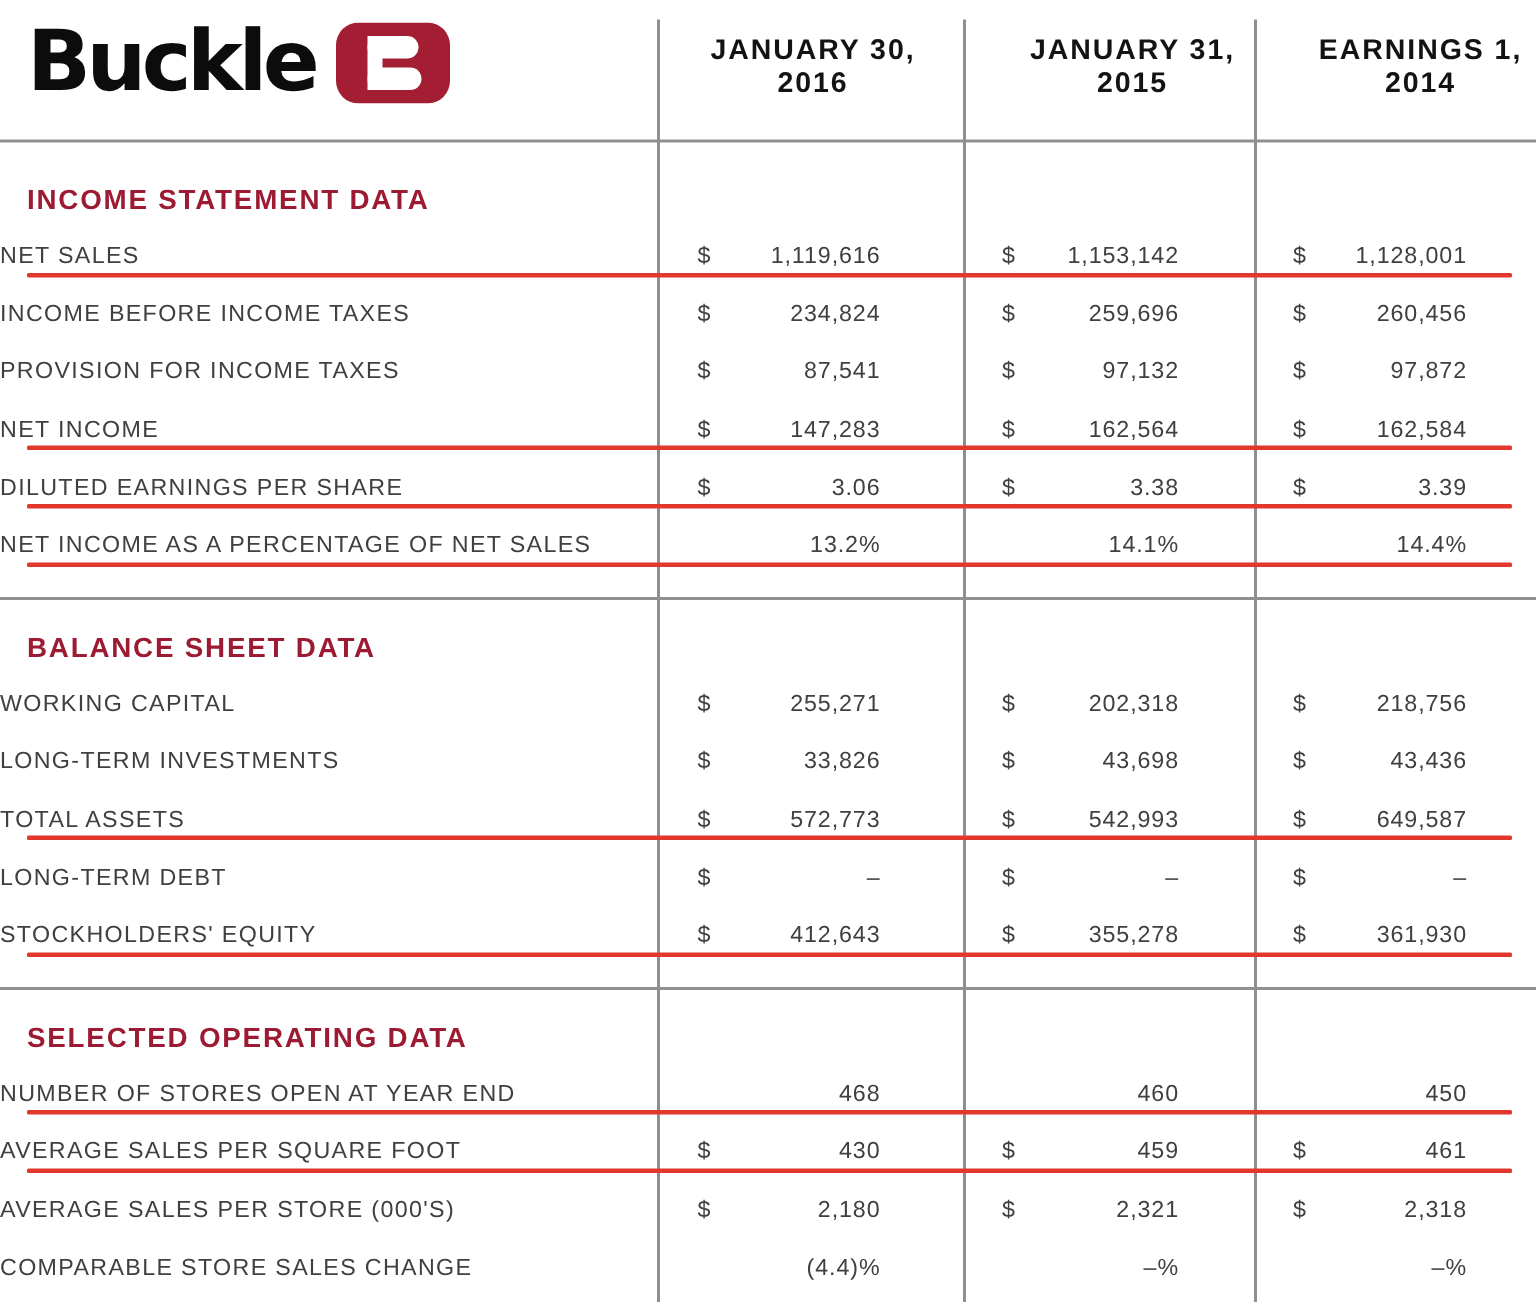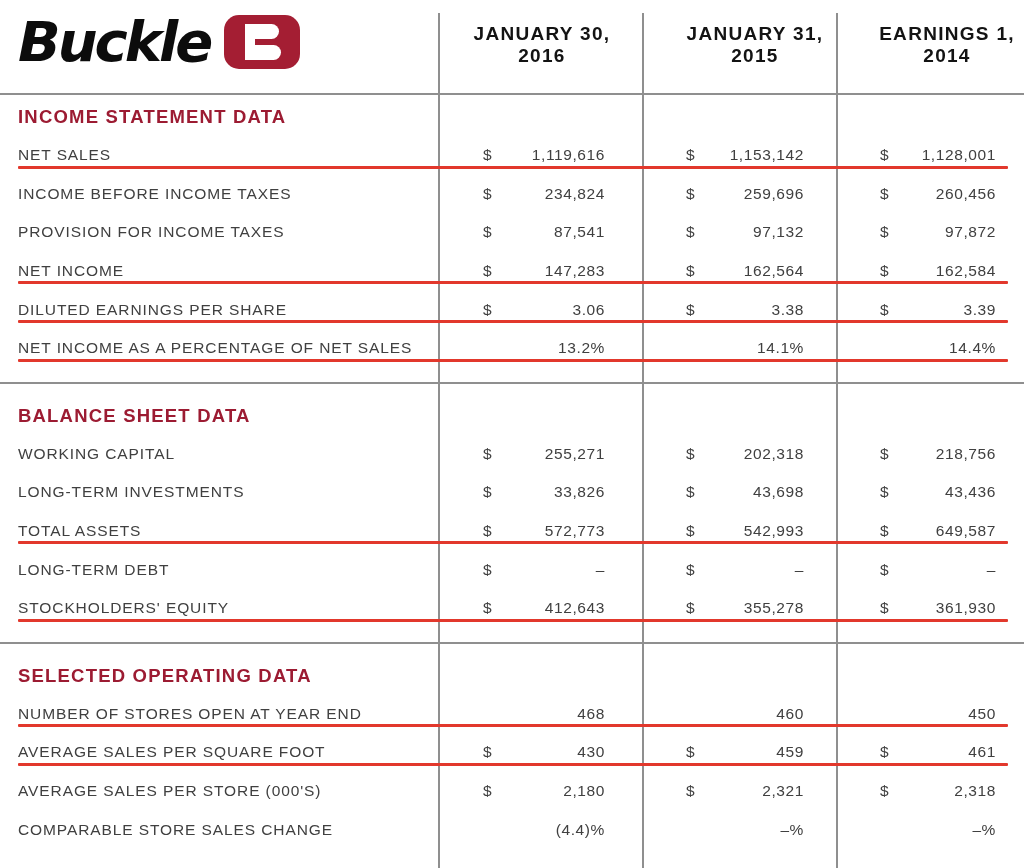--- a/index.html
+++ b/index.html
@@ -10,38 +10,38 @@
   }
   
   .vline { position:absolute; top:13px; bottom:0; width:2px; background:#8f8f8f; }
   .vline.v1 { left:438px; } .vline.v2 { left:642px; } .vline.v3 { left:836px; }
 
   
   .table-header { position:relative; height:93px; border-bottom:2px solid #8f8f8f; }
   .logo { position:absolute; left:18px; top:14px; display:flex; align-items:center; gap:14px; }
   .wordmark {
     font-family:"DejaVu Sans", sans-serif; font-weight:bold; font-size:56px;
-    letter-spacing:-3px; color:#0c0c0c; line-height:1;font-style:italic;
+    letter-spacing:-3px; color:#0c0c0c; line-height:1;
   }
   .badge { display:block; }
   .colhead {
     position:absolute; top:23px; transform:translateX(-50%);
     text-align:center; font-weight:bold; font-size:19px; letter-spacing:1.3px;
     color:#131313; line-height:22px; white-space:nowrap;
   }
   .colhead.h0 { left:542px; } .colhead.h1 { left:745px;margin-left:10px; } .colhead.h2 { left:947px; }
 
   
   .section-heading {
     margin:18px 0 0 0; padding-left:18px; height:28px; line-height:28px;
     color:var(--maroon,#9c1b32); font-size:18.5px; font-weight:bold; letter-spacing:1.2px;
   }
-  .section.first .section-heading { margin-top:8px; }
+  .section.first .section-heading { margin-top:24px; }
   .rows { margin-top:5px; }
-  .row { position:relative; height:38.6px; display:flex; align-items:center; padding-left:18px; box-sizing:border-box; }
+  .row { position:relative; height:38.6px; display:flex; align-items:center; box-sizing:border-box; }
   .row-label { flex:none; width:420px; font-size:15.5px; letter-spacing:0.9px; color:#404040; }
   .cell { flex:none; display:flex; align-items:center; justify-content:space-between; box-sizing:border-box; }
   .cell .dollar, .cell .val { font-size:15.5px; letter-spacing:0.6px; color:#404040; white-space:nowrap; }
   .cell.c0 { width:204px; padding:0 37px 0 45px; }
   .cell.c1 { width:194px; padding:0 32px 0 44px; }
   .cell.c2 { width:188px; padding:0 28px 0 44px; }
   .row-underline {
     position:absolute; left:18px; right:16px; bottom:6px; height:3px;
     background:var(--annred,#e2382c); border-radius:1px;
   }

